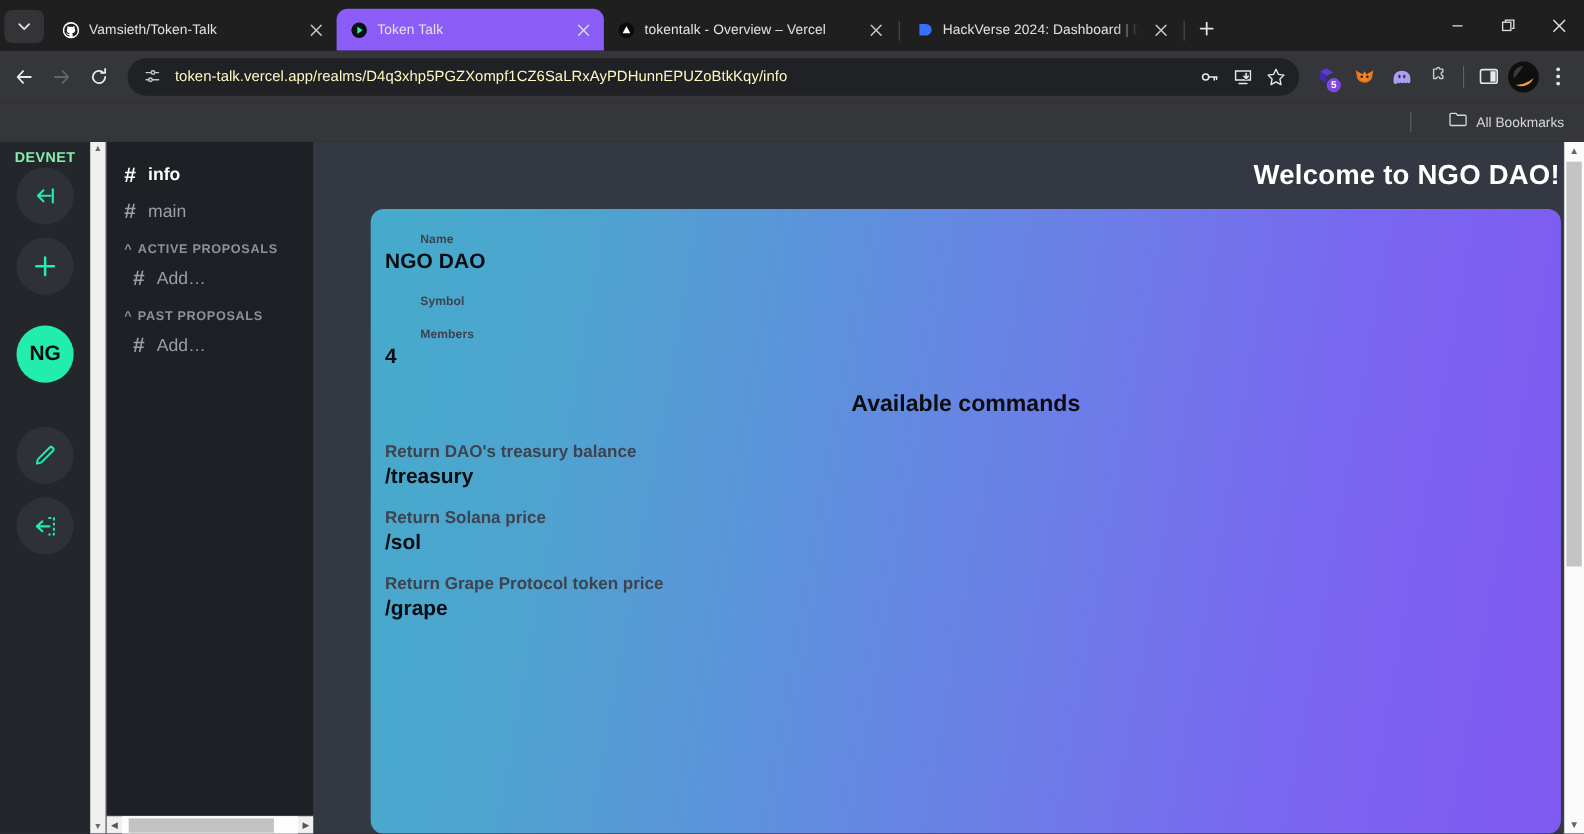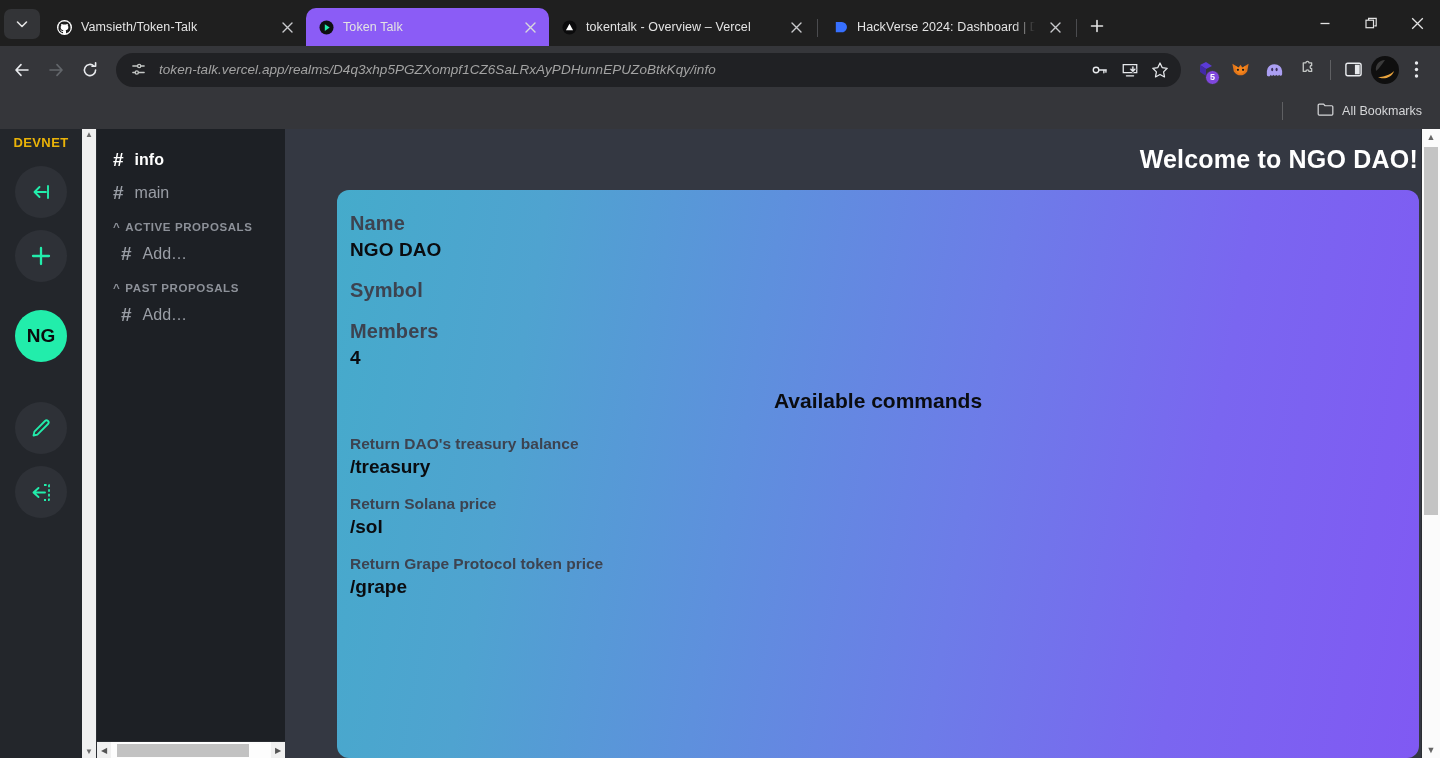--- a/index.html
+++ b/index.html
@@ -58,22 +58,22 @@
   }
   .navbtn { width:32px; height:32px; border-radius:50%; display:flex; align-items:center; justify-content:center; cursor:pointer; flex:0 0 32px;}
   .navbtn.disabled { opacity:.45; }
   .omnibox {
     flex:1; height:34px; background:#202124; border-radius:18px;
     display:flex; align-items:center; padding: 0 6px 0 8px; margin-left:8px; margin-right:8px;
     min-width:0;
   }
   .site-chip { width:28px; height:26px; border-radius:13px; display:flex; align-items:center; justify-content:center; flex:0 0 28px; cursor:pointer;}
   .url-text {
-    flex:1; font-size:13.5px; color:#a3a3a3; white-space:nowrap; overflow:hidden;
-    padding-left:7px; letter-spacing:.05px;font-style:italic;
+    flex:1; font-size:13.5px; color:#fef9c3; white-space:nowrap; overflow:hidden;
+    padding-left:7px; letter-spacing:.05px;
   }
   .omni-action { width:30px; height:30px; border-radius:50%; display:flex; align-items:center; justify-content:center; flex:0 0 30px; cursor:pointer;}
   .ext-area { display:flex; align-items:center; gap:4px; }
   .ext-icon { width:30px; height:30px; border-radius:50%; display:flex; align-items:center; justify-content:center; position:relative; cursor:pointer; flex:0 0 30px;}
   .ext-badge {
     position:absolute; right:1px; bottom:0px; min-width:15px; height:15px;
     background:#7f47dd; border-radius:50%; color:#fff; font-size:9px;
     display:flex; align-items:center; justify-content:center; font-weight:bold;
     border:1.5px solid #35363a;
   }
@@ -92,22 +92,22 @@
 
   
   .page { flex:1; display:flex; background:#343842; position:relative; overflow:hidden; }
 
   
   .rail {
     width: 82px; background:#23262b; flex:0 0 82px;
     display:flex; flex-direction:column; align-items:center; padding-top:6px;
   }
   .devnet-label {
-    font-size: 13px; font-weight:bold; color:#eab308; letter-spacing:.4px;
-    margin-bottom: 16px;
+    font-size: 13px; font-weight:bold; color:#86efac; letter-spacing:.4px;
+    margin-bottom: 2px;
   }
   .rail-btn {
     width:52px; height:52px; border-radius:50%; background:#2e3137;
     display:flex; align-items:center; justify-content:center; margin-bottom:12px;
     cursor:pointer; flex:0 0 52px;
   }
   .rail-btn.avatar { background:#22edab; color:#0b0c0d; font-weight:bold; font-size:19px; margin-top:16px; }
   .rail-btn.spaced-top { margin-top:28px; }
 
   
@@ -150,21 +150,21 @@
   .welcome-title { font-size:25px; font-weight:bold; color:#ffffff; letter-spacing:.2px; }
   .card-area { flex:1; padding: 16px 21px 0 52px; min-height:0; }
   .info-card {
     width:100%; height:100%;
     background: linear-gradient(100deg,#45abcb 0%, #4fa3d0 18%, #5e90dd 38%, #6d7ce8 58%, #7a66f0 78%, #8059f3 100%);
     border-radius: 12px;
     padding: 22px 0 0 13px;
     overflow:hidden;
   }
   .field { margin-bottom: 18px; }
-  .field-label { font-size:20px; color:#3d4350; font-weight:bold; margin-bottom:4px; letter-spacing:.1px; }
+  .field-label { font-size:11px; color:#3d4350; font-weight:bold; margin-bottom:4px; letter-spacing:.1px;margin-left:32px; }
   .field-value { font-size:19px; color:#0a0c10; font-weight:bold; letter-spacing:.1px; }
   .commands-title {
     text-align:center; font-size:21px; font-weight:bold; color:#0a0c10;
     margin: 20px 0 22px 0; padding-right:13px;
   }
   .cmd { margin-bottom: 17px; }
   .cmd-desc { font-size:15.5px; color:#3d4350; font-weight:bold; margin-bottom:3px; }
   .cmd-name { font-size:19px; color:#0a0c10; font-weight:bold; }
 
   

